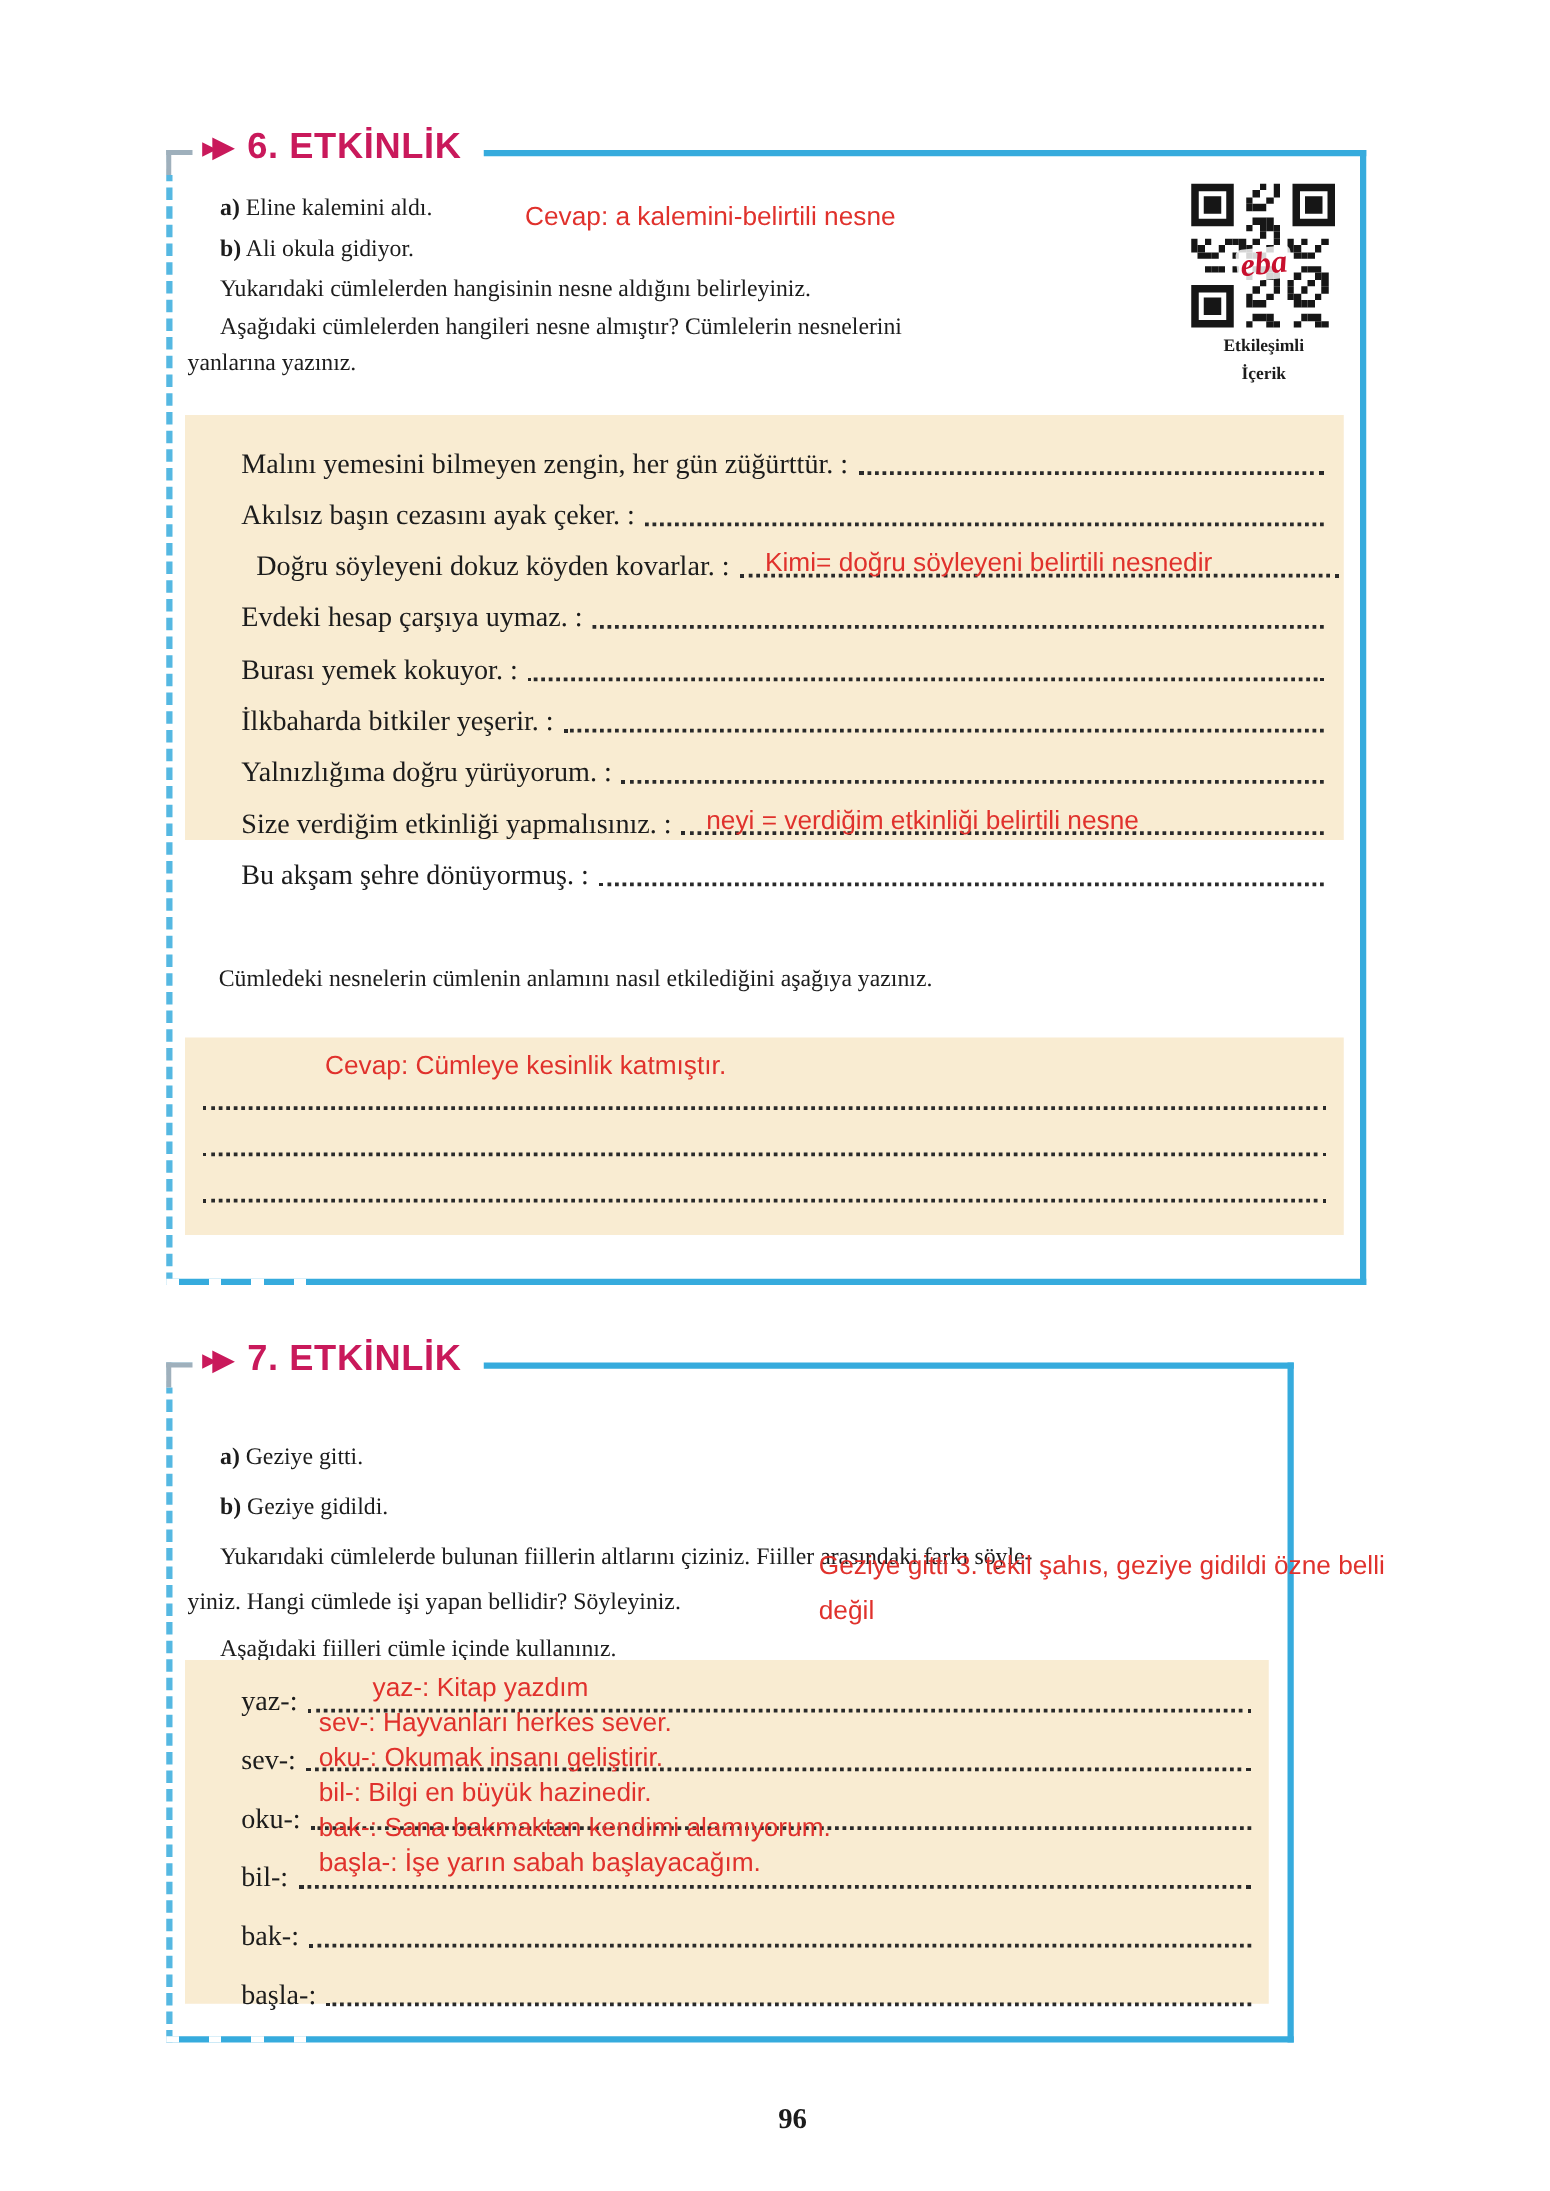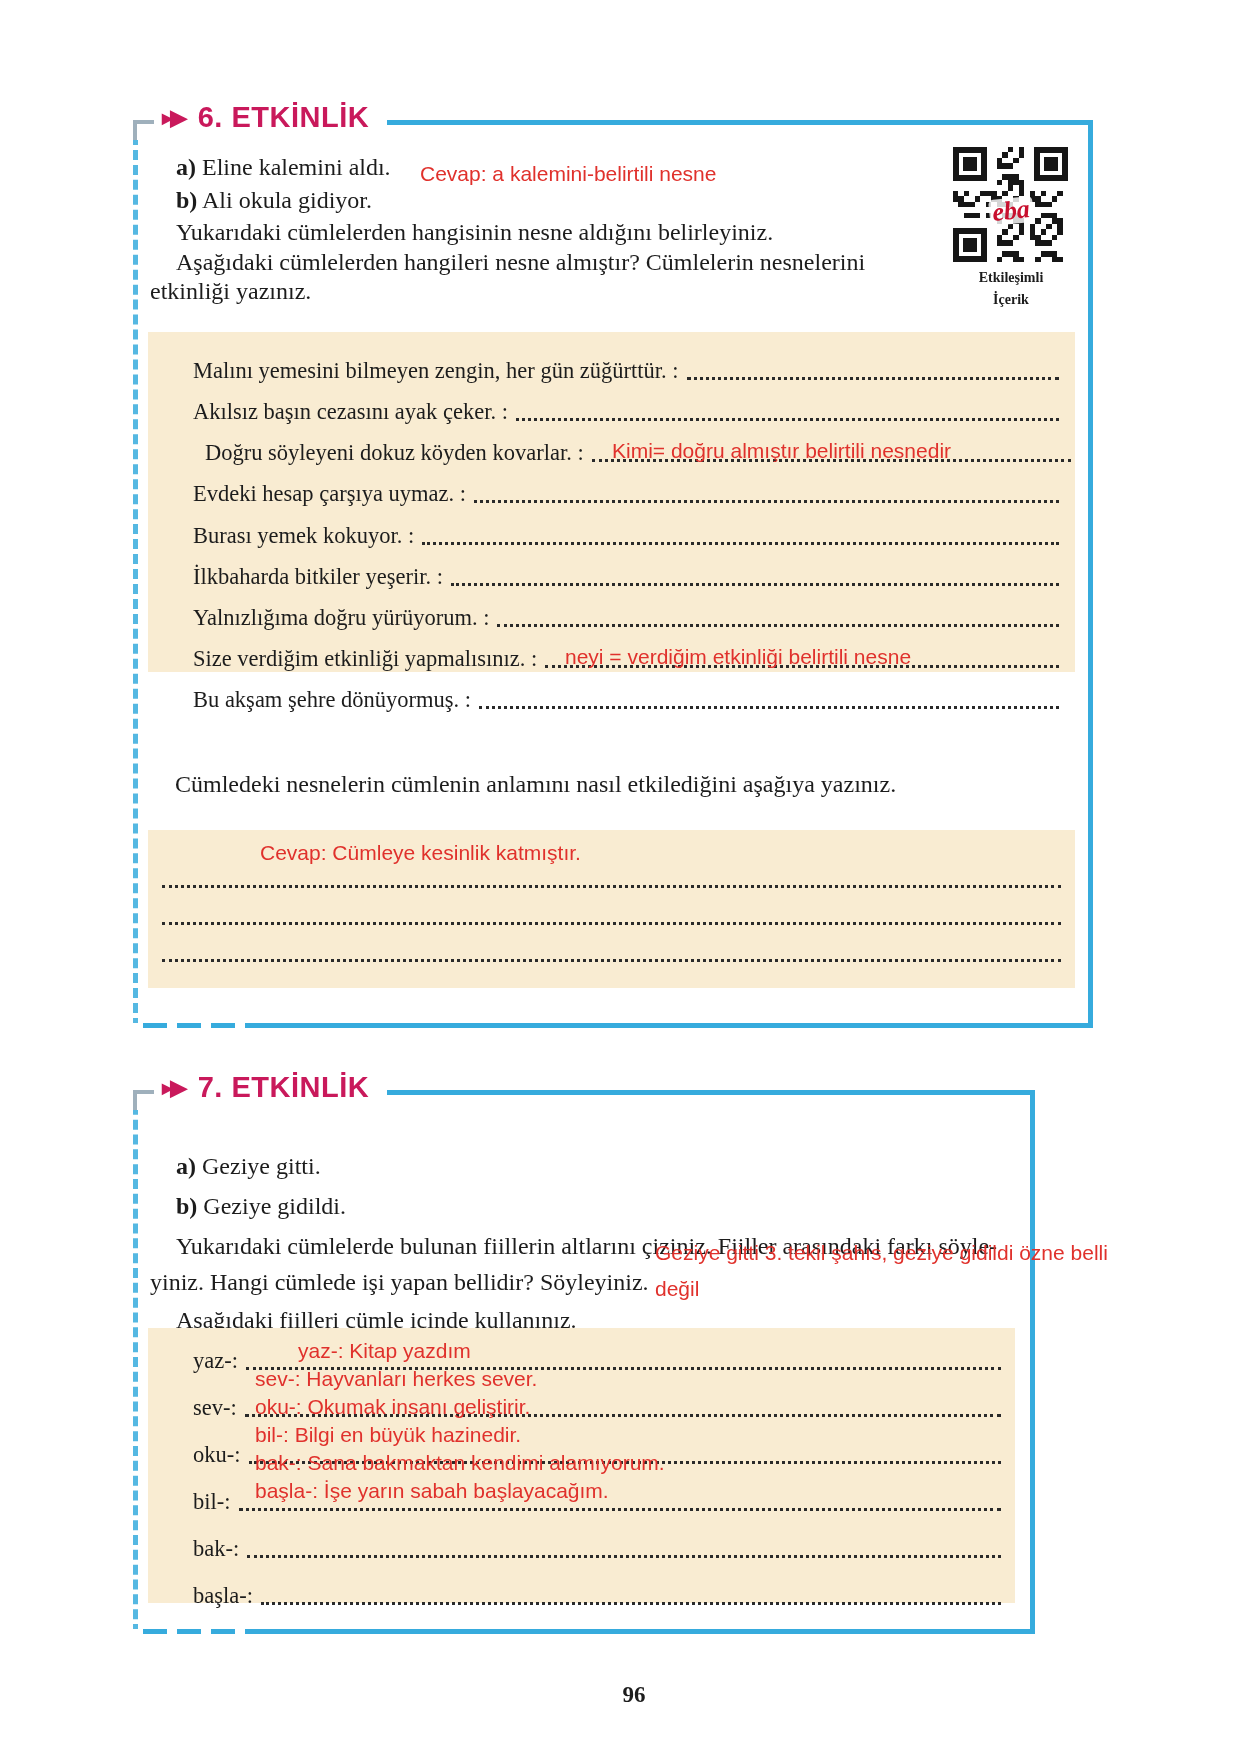--- a/index.html
+++ b/index.html
@@ -24,21 +24,21 @@
   }
   .activity-title {
     position:absolute; top:-24px; left:16px; background:#ffffff;
     padding:0 18px 2px 8px; display:flex; align-items:center; gap:10px;
     font-family:"Liberation Sans", sans-serif; font-weight:bold;
     font-size:29px; color:#C9195B; letter-spacing:0.5px; white-space:nowrap;
   }
   .arrows { display:flex; align-items:center; color:#C9195B; line-height:1; }
   .arrows .ar1 { font-size:14px; }
   .arrows .ar2 { font-size:22px; margin-left:-3px; }
-  .tline { position:absolute; font-size:24px; white-space:nowrap; line-height:28px; }
+  .tline { position:absolute; font-size:19px; white-space:nowrap; line-height:28px; }
   .tline b { font-weight:bold; }
   .red {
     font-family:"Liberation Sans", sans-serif; color:#E0312C;
     font-size:21px; line-height:26px; white-space:nowrap;
   }
   .cream { position:absolute; background:#F9ECD2; }
   .s-row {
     position:absolute; left:0; width:100%; height:36px;
     display:flex; align-items:flex-end;
     padding-left:45px; padding-right:16px; box-sizing:border-box;
@@ -93,21 +93,21 @@
       <span>Eline kalemini aldı.</span>
     </div>
     <div class="red" style="position:absolute; left:282px; top:36px;">Cevap: a kalemini-belirtili nesne</div>
     <div class="tline" style="left:38px; top:61px;">
       <b>b)</b>
       <span>Ali okula gidiyor.</span>
     </div>
 
     <div class="tline" style="left:38px; top:93px;">Yukarıdaki cümlelerden hangisinin nesne aldığını belirleyiniz.</div>
     <div class="tline" style="left:38px; top:123px;">Aşağıdaki cümlelerden hangileri nesne almıştır? Cümlelerin nesnelerini</div>
-    <div class="tline" style="left:12px; top:152px;">etkinliği yazınız.</div>
+    <div class="tline" style="left:12px; top:152px;">yanlarına yazınız.</div>
 
     <div class="qr" style="left:815px; top:22px;">
       <div class="qr-cells">
           <div></div>
           <div></div>
           <div></div>
           <div></div>
           <div></div>
           <div></div>
           <div></div>
@@ -561,21 +561,21 @@
         <span class="s-text">Malını yemesini bilmeyen zengin, her gün züğürttür. :</span>
           <span class="dots"></span>
       </div>
       <div class="s-row" style="top:59px;">
         <span class="s-text">Akılsız başın cezasını ayak çeker. :</span>
           <span class="dots"></span>
       </div>
       <div class="s-row" style="top:100px;margin-left:12px;">
         <span class="s-text">Doğru söyleyeni dokuz köyden kovarlar. :</span>
           <span class="dots"></span>
-        <span class="red s-ans" style="left:452px;">Kimi= doğru almıştır belirtili nesnedir</span>
+        <span class="red s-ans" style="left:452px;">Kimi= doğru söyleyeni belirtili nesnedir</span>
       </div>
       <div class="s-row" style="top:141px;">
         <span class="s-text">Evdeki hesap çarşıya uymaz. :</span>
           <span class="dots"></span>
       </div>
       <div class="s-row" style="top:183px;">
         <span class="s-text">Burası yemek kokuyor. :</span>
           <span class="dots"></span>
       </div>
       <div class="s-row" style="top:224px;">

